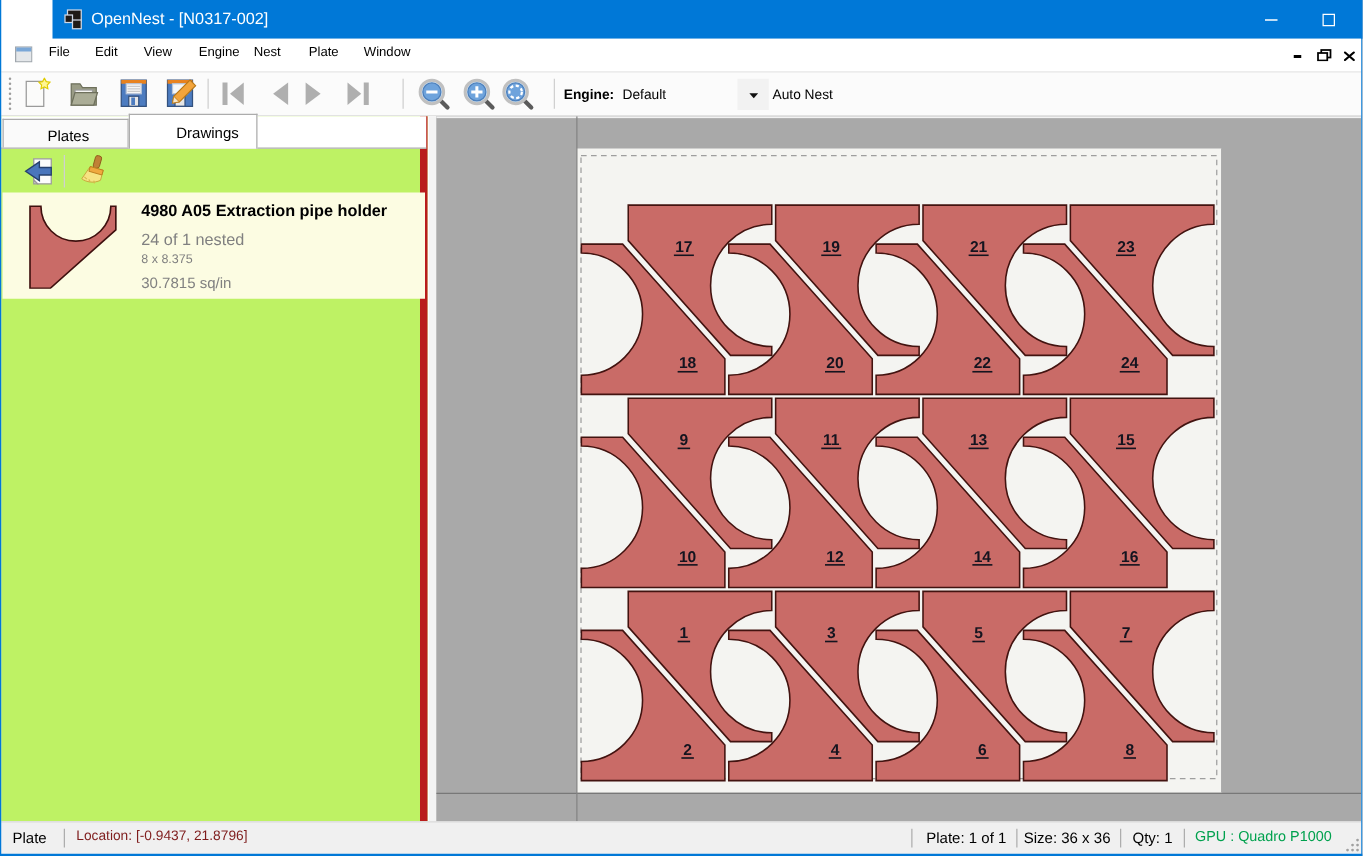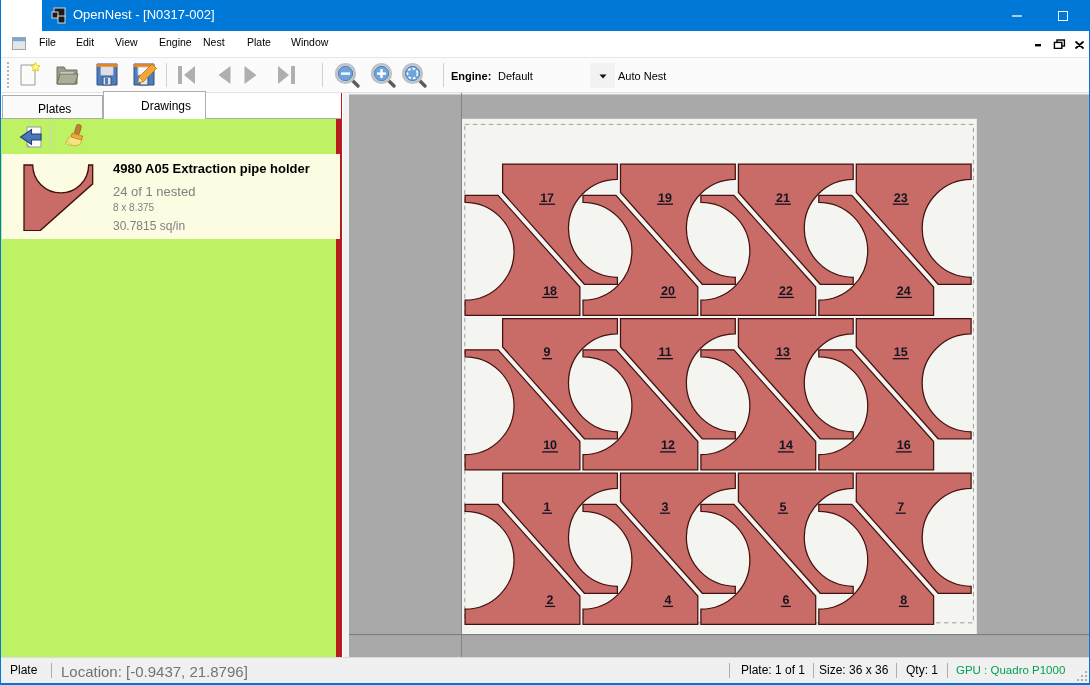--- a/index.html
+++ b/index.html
@@ -308,21 +308,21 @@
     <line x1="546.8" x2="556.8" y1="420.2" y2="420.2" stroke="#14141f" stroke-width="1.3"></line>
     <text x="554.8" y="510.8">8</text>
     <line x1="549.8" x2="559.8" y1="513.4" y2="513.4" stroke="#14141f" stroke-width="1.3"></line>
   </g>
 </svg>
 </div>
 
 <div id="statusbar" class="abs">
   <div class="abs" style="left:9px; top:5px;">Plate</div>
   <div class="ssep" style="left:50px;"></div>
-  <div class="abs" style="left:60px; top:5px; color:#737373; font-size:15px;">Location: [-0.9437, 21.8796]</div>
+  <div class="abs" style="left:60px; top:5px; color:#7f1d1d; font-size:11px;">Location: [-0.9437, 21.8796]</div>
   <div class="ssep" style="left:728px;"></div>
   <div class="abs" style="left:740px; top:5px;">Plate: 1 of 1</div>
   <div class="ssep" style="left:812px;"></div>
   <div class="abs" style="left:818px; top:5px;">Size: 36 x 36</div>
   <div class="ssep" style="left:895px;"></div>
   <div class="abs" style="left:905px; top:5px;">Qty: 1</div>
   <div class="ssep" style="left:946px;"></div>
   <div class="abs" style="left:955px; top:6px; color:#00A14E; font-size:11.5px;">GPU : Quadro P1000</div>
   <svg class="abs" style="left:1075px; top:12px;" width="12" height="12" viewBox="0 0 12 12">
     <g fill="#A0A0A0">

